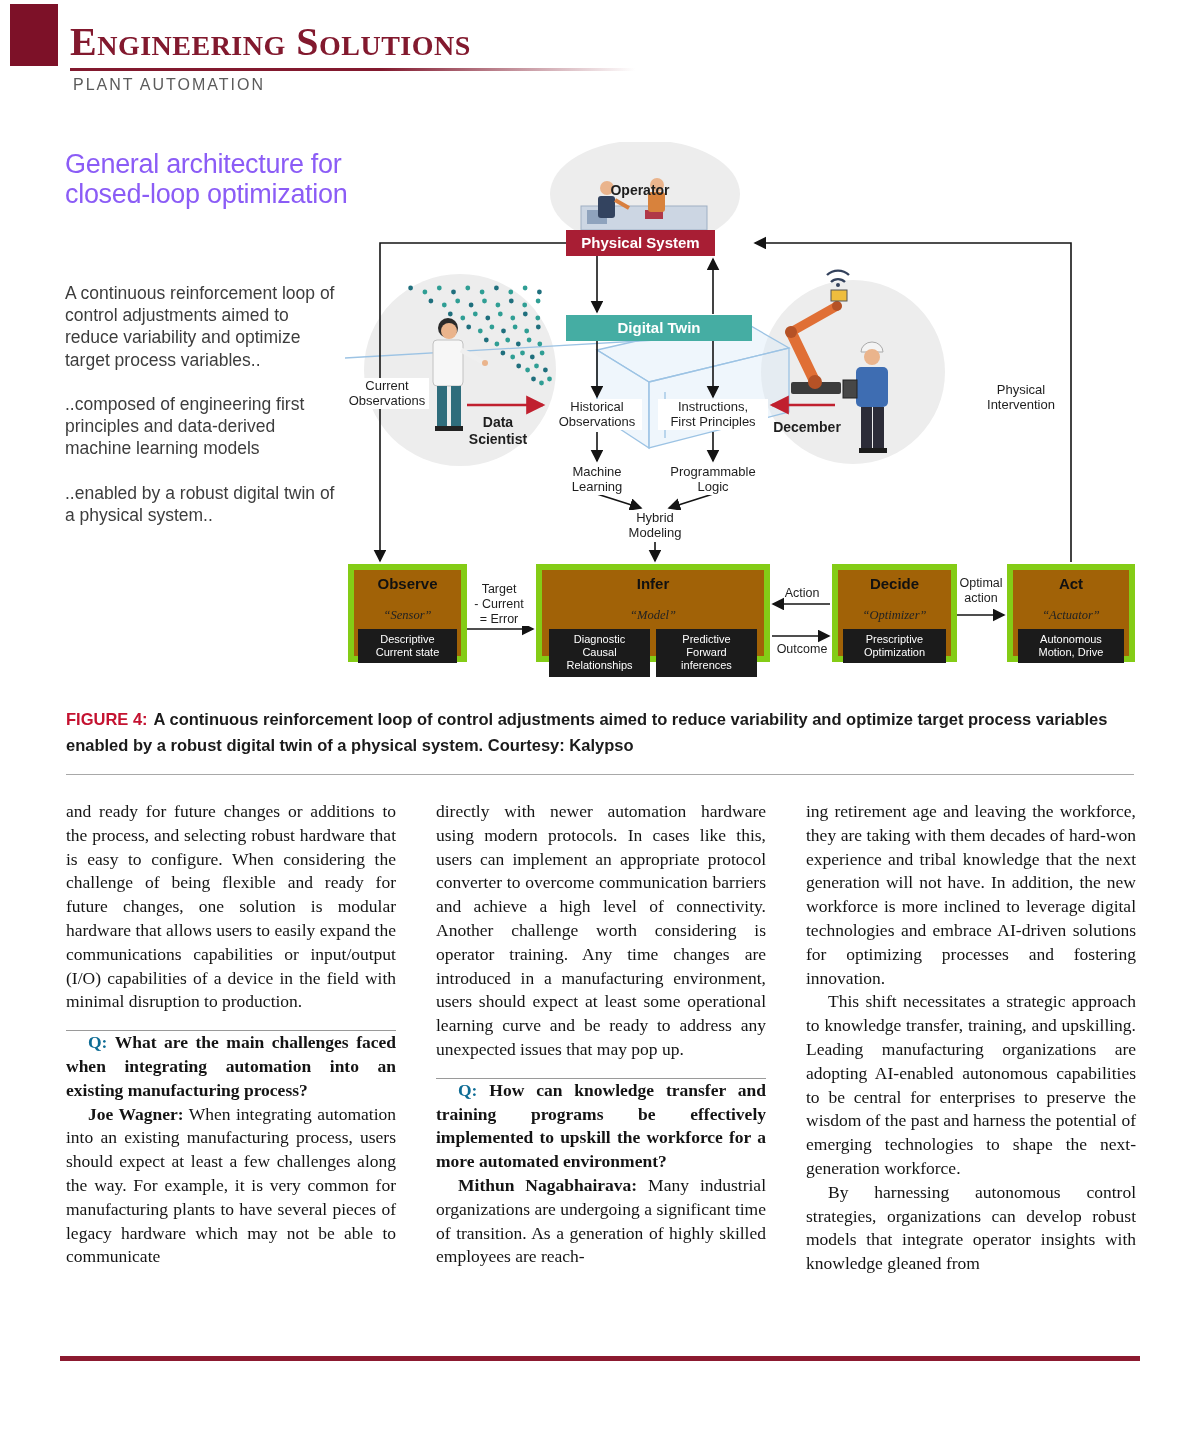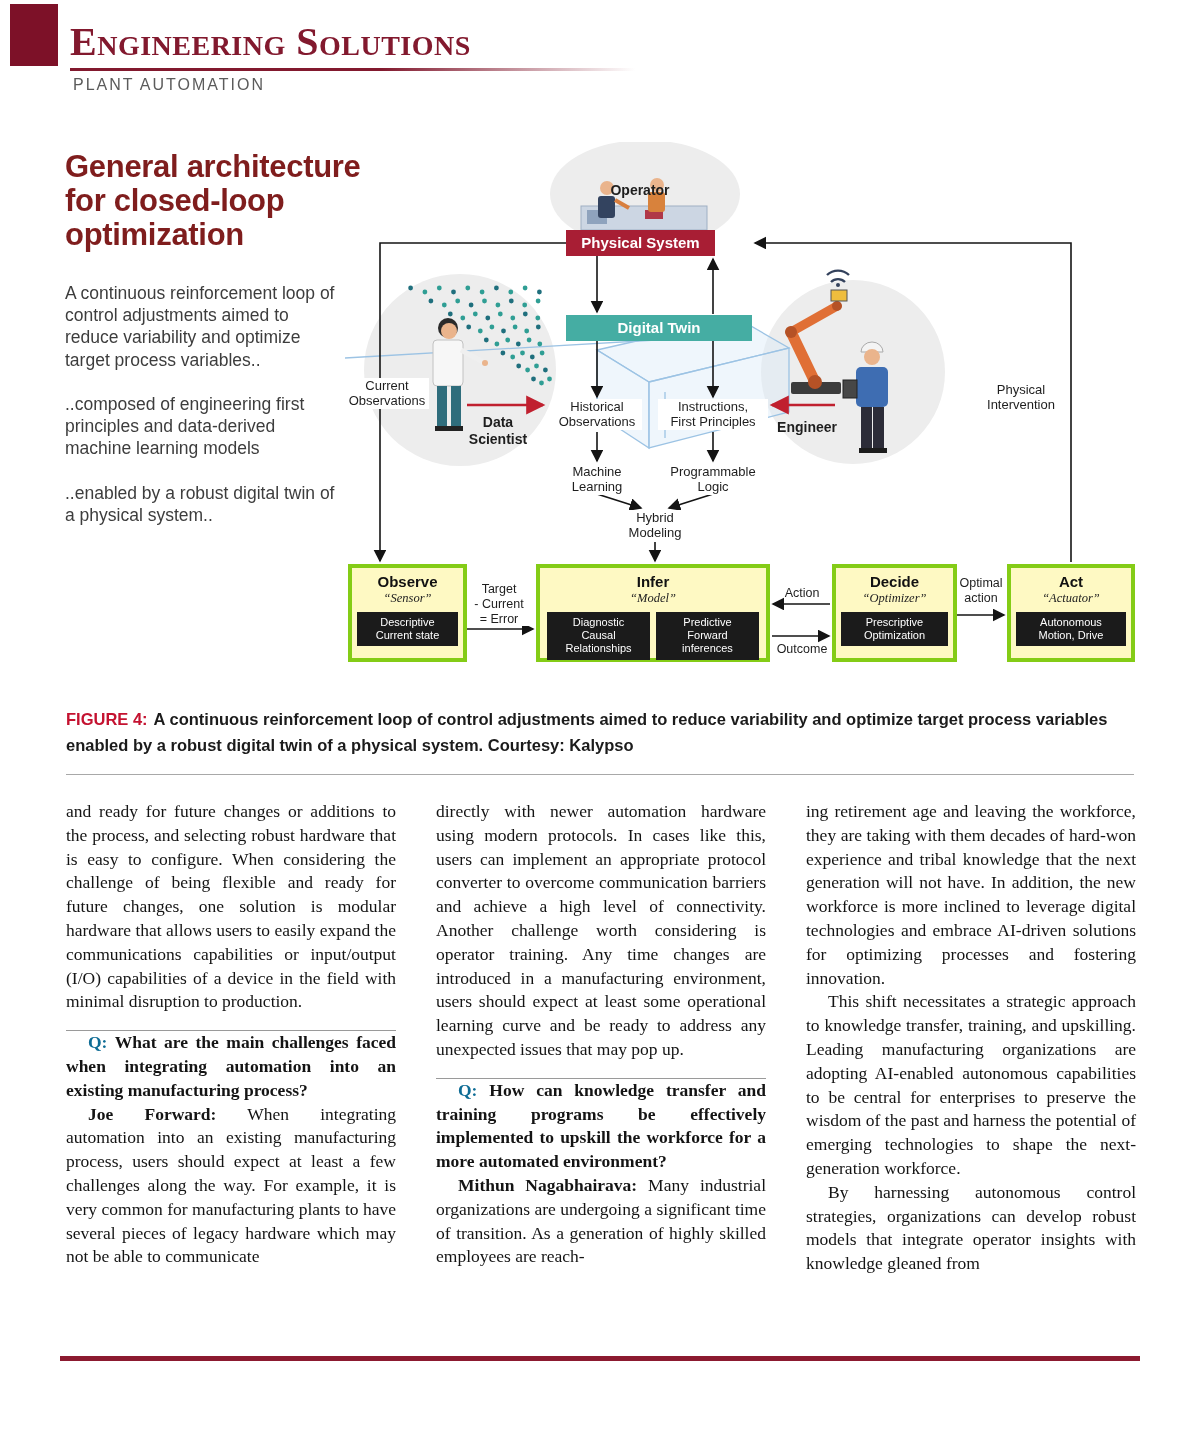--- a/index.html
+++ b/index.html
@@ -9,41 +9,41 @@
   
   .corner-block{position:absolute;left:10px;top:4px;width:48px;height:62px;background:#7D1128;}
   .masthead{position:absolute;left:70px;top:22px;font-family:"Liberation Serif",serif;
             font-variant:small-caps;font-weight:bold;font-size:40px;color:#82192E;letter-spacing:.5px;line-height:1;}
   .masthead-rule{position:absolute;left:70px;top:68px;width:565px;height:3px;
             background:linear-gradient(to right,#82192E 55%,rgba(130,25,46,0));}
   .category{position:absolute;left:73px;top:76px;font-size:16px;color:#5b5b5b;letter-spacing:2px;}
 
   
   #figure-area{position:absolute;left:62px;top:142px;width:1090px;height:560px;}
-  .fig-headline{position:absolute;left:3px;top:8px;width:300px;font-size:31px;font-weight:bold;
-                color:#7f1d1d;line-height:1.1;letter-spacing:-.3px;}
+  .fig-headline{position:absolute;left:3px;top:8px;width:300px;font-size:27px;font-weight:normal;
+                color:#8b5cf6;line-height:1.1;letter-spacing:-.3px;}
   .fig-intro{position:absolute;left:3px;top:140px;width:272px;}
   .fig-intro p{font-size:17.5px;color:#3d3d3d;line-height:1.27;margin:0 0 22px;}
 
   #diagram{position:absolute;left:283px;top:0;width:805px;height:560px;}
   #diagram svg{position:absolute;left:0;top:0;}
   .bar{position:absolute;color:#fff;font-weight:bold;font-size:15px;text-align:center;
        height:26px;line-height:26px;}
   .bar.red{background:#A81E34;}
   .bar.teal{background:#45ADA3;}
   .dlabel{position:absolute;font-size:13px;line-height:1.18;text-align:center;color:#1e1e1e;}
   .dlabel.bg{background:#fff;}
   .dlabel.bold{font-weight:bold;font-size:14px;}
   .dlabel.small{font-size:12.5px;}
   .pre{white-space:pre-line;}
 
-  .fbox{position:absolute;border:4px solid #84cc16;background:#fef9c3;text-align:center;
+  .fbox{position:absolute;border:6px solid #84cc16;background:#a16207;text-align:center;
         padding-top:5px;box-sizing:border-box;height:98px;}
   .fbox-title{font-weight:bold;font-size:15px;color:#111;}
-  .fbox-sub{font-family:"Liberation Serif",serif;font-style:italic;font-size:12.5px;color:#222;margin-top:1px;}
+  .fbox-sub{font-family:"Liberation Serif",serif;font-style:italic;font-size:12.5px;color:#222;margin-top:16px;}
   .chip{background:#1b1b1b;color:#fff;font-size:11px;line-height:1.2;margin:6px auto 0;
         padding:4px 3px;width:86%;}
   .chip-row{display:flex;gap:6px;justify-content:center;margin-top:6px;padding:0 7px;}
   .chip-row .chip{margin:0;flex:1;width:auto;}
 
   
   .caption{position:absolute;left:66px;top:706px;width:1072px;font-weight:bold;
            font-size:16.5px;line-height:1.6;color:#1b1b1b;}
   .caption .fig-label{color:#C41230;margin-right:6px;}
   .top-rule{position:absolute;left:66px;top:774px;width:1068px;height:1px;background:#a8a8a8;}
@@ -241,21 +241,21 @@
 
       <div class="dlabel bold" style="left:250px;top:40px;width:90px;">Operator</div>
       <div class="dlabel bg pre" style="left:0px;top:236px;width:84px;">Current
 Observations</div>
       <div class="dlabel bold pre" style="left:118px;top:272px;width:70px;">Data
 Scientist</div>
       <div class="dlabel bg pre" style="left:207px;top:257px;width:90px;">Historical
 Observations</div>
       <div class="dlabel bg pre" style="left:313px;top:257px;width:110px;">Instructions,
 First Principles</div>
-      <div class="dlabel bold" style="left:428px;top:277px;width:68px;">Engineer</div>
+      <div class="dlabel bold" style="left:428px;top:277px;width:68px;">December</div>
       <div class="dlabel pre" style="left:634px;top:240px;width:84px;">Physical
 Intervention</div>
       <div class="dlabel bg pre" style="left:212px;top:322px;width:80px;">Machine
 Learning</div>
       <div class="dlabel bg pre" style="left:318px;top:322px;width:100px;">Programmable
 Logic</div>
       <div class="dlabel bg pre" style="left:272px;top:368px;width:76px;">Hybrid
 Modeling</div>
       <div class="dlabel bg small pre" style="left:124px;top:440px;width:60px;">Target
 - Current
@@ -300,21 +300,21 @@
 
   <div class="caption"><span class="fig-label">FIGURE 4:</span><span>A continuous reinforcement loop of control adjustments aimed to reduce variability and optimize target process variables enabled by a robust digital twin of a physical system. Courtesy: Kalypso</span></div>
 
   <div class="top-rule"></div>
 
   <div class="cols">
     <div class="col">
       <p>and ready for future changes or additions to the process, and selecting robust hardware that is easy to configure. When considering the challenge of being flexible and ready for future changes, one solution is modular hardware that allows users to easily expand the communications capabilities or input/output (I/O) capabilities of a device in the field with minimal disruption to production.</p>
       <hr class="qa-rule">
       <p class="q"><span class="qmark">Q:</span><span> What are the main challenges faced when integrating automation into an existing manufacturing process?</span></p>
-      <p class="answer"><span class="speaker">Joe Forward:</span><span> When integrating automation into an existing manufacturing process, users should expect at least a few challenges along the way. For example, it is very common for manufacturing plants to have several pieces of legacy hardware which may not be able to communicate</span></p>
+      <p class="answer"><span class="speaker">Joe Wagner:</span><span> When integrating automation into an existing manufacturing process, users should expect at least a few challenges along the way. For example, it is very common for manufacturing plants to have several pieces of legacy hardware which may not be able to communicate</span></p>
     </div>
 
     <div class="col">
       <p>directly with newer automation hardware using modern protocols. In cases like this, users can implement an appropriate protocol converter to overcome communication barriers and achieve a high level of connectivity. Another challenge worth considering is operator training. Any time changes are introduced in a manufacturing environment, users should expect at least some operational learning curve and be ready to address any unexpected issues that may pop up.</p>
       <hr class="qa-rule">
       <p class="q"><span class="qmark">Q:</span><span> How can knowledge transfer and training programs be effectively implemented to upskill the workforce for a more automated environment?</span></p>
       <p class="answer"><span class="speaker">Mithun Nagabhairava:</span><span> Many industrial organizations are undergoing a significant time of transition. As a generation of highly skilled employees are reach-</span></p>
     </div>
 
     <div class="col">

